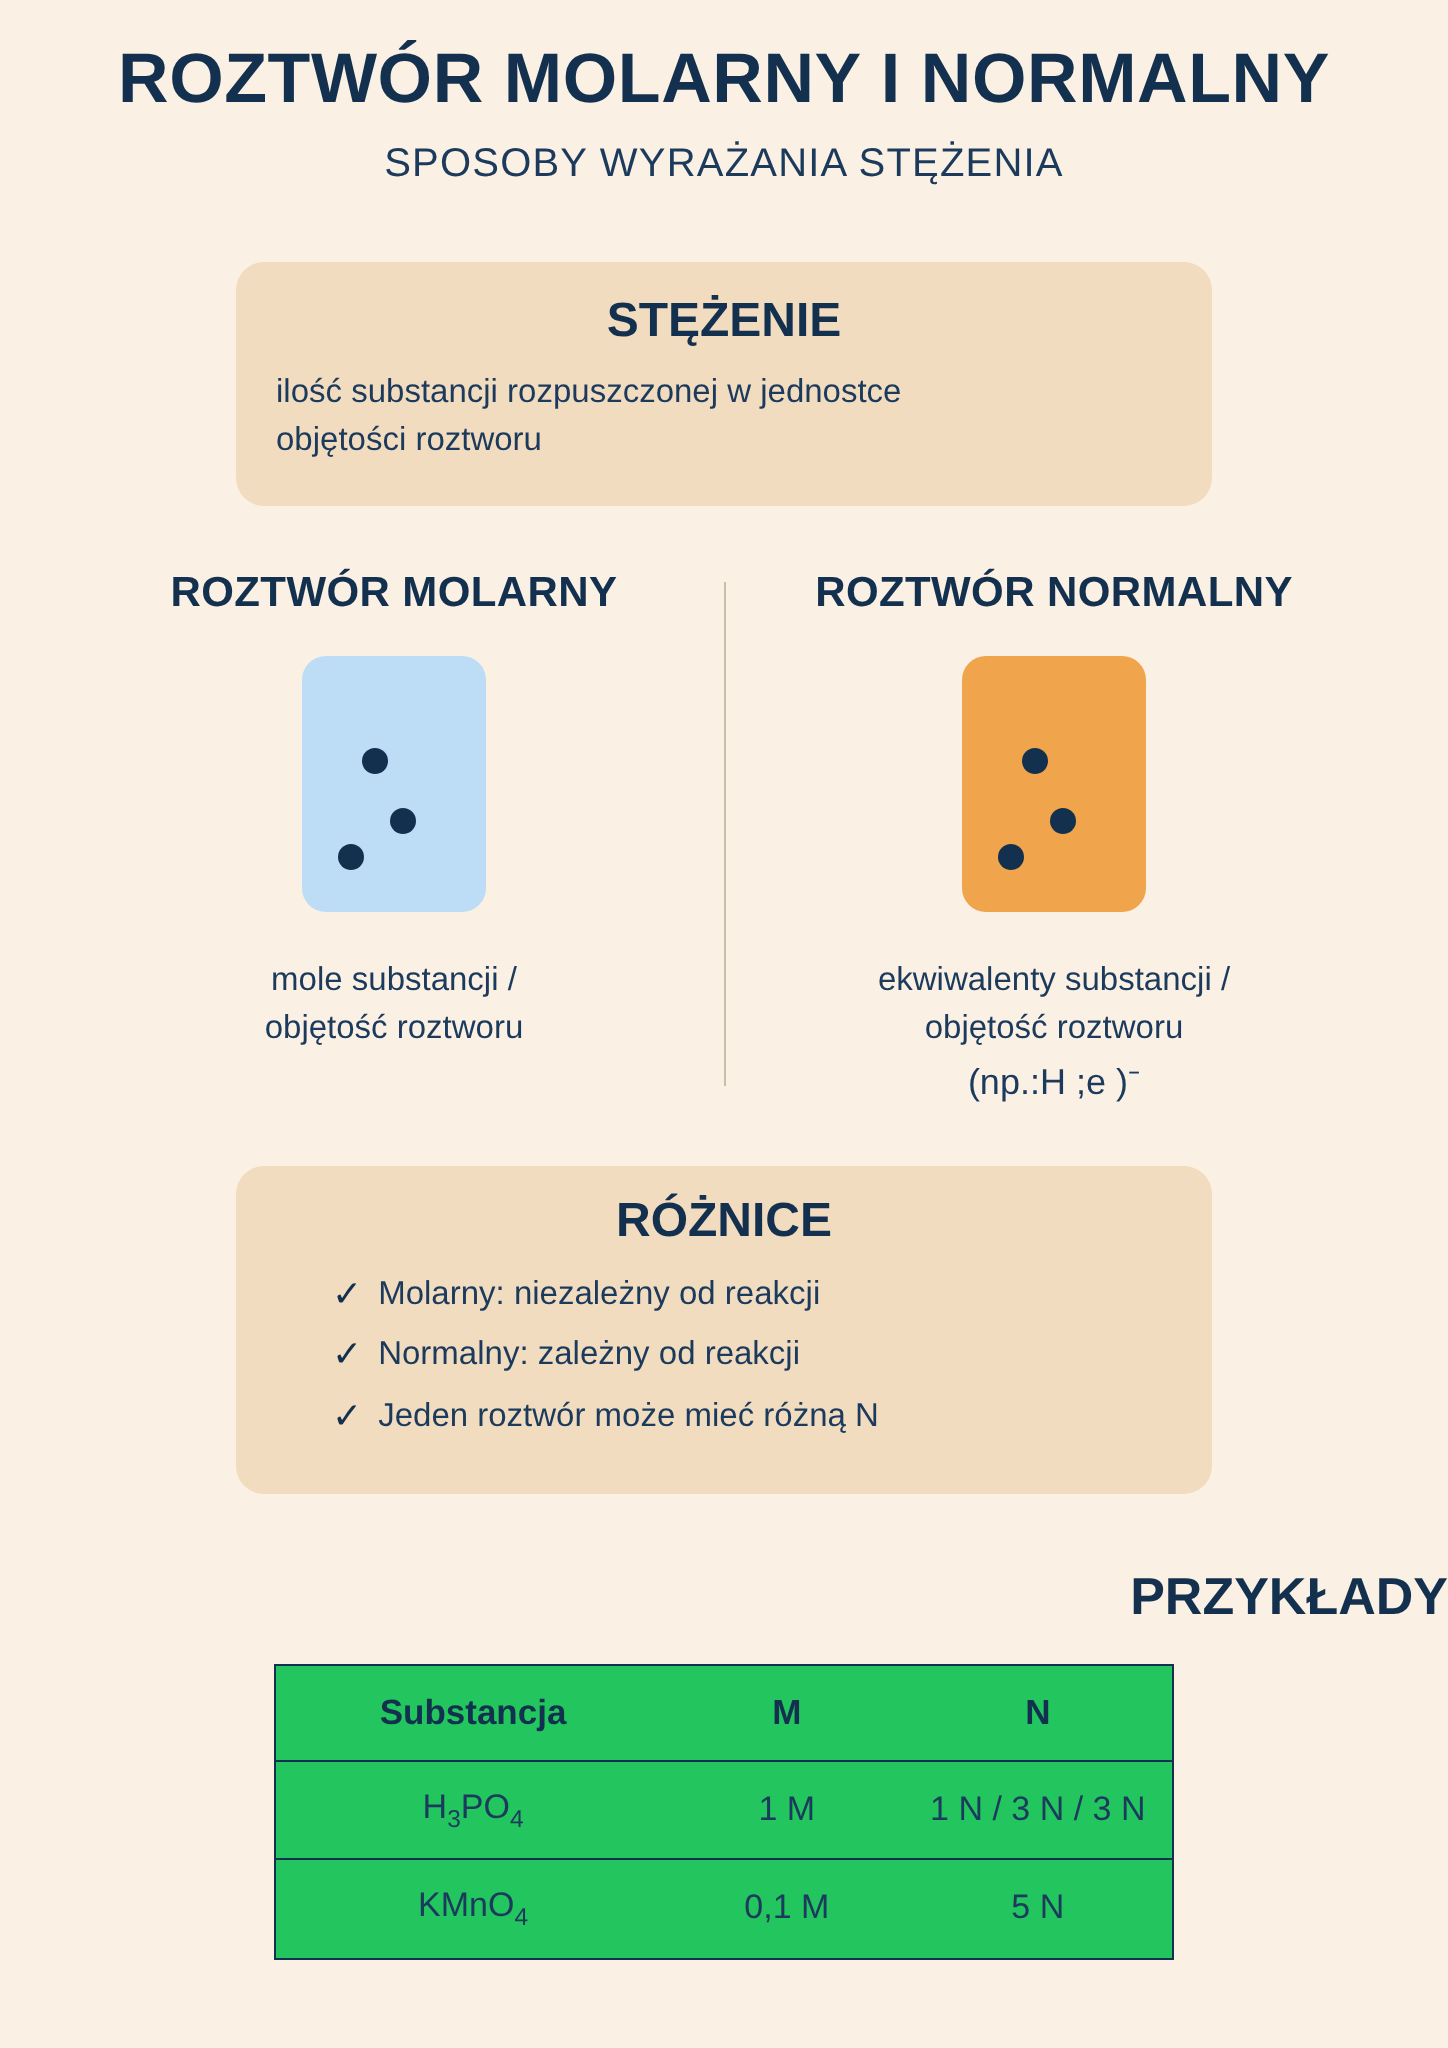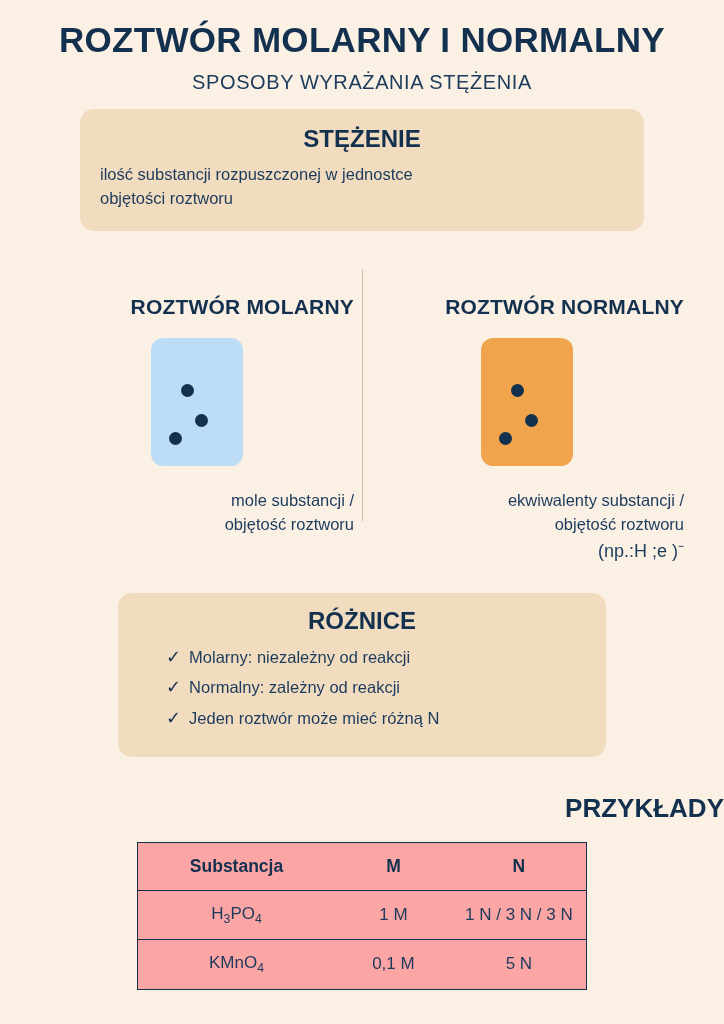--- a/index.html
+++ b/index.html
@@ -38,22 +38,22 @@
     font-weight: normal;
     color: #1b3a5c;
     margin: 12px 0 0 0;
     letter-spacing: 0.6px;
   }
 
   
   .card {
     background: #f2dcc0;
     border-radius: 14px;
-    margin: 15px auto 0 auto;
-    width: 564px;
+    margin: 37px auto 0 auto;
+    width: 488px;
     padding: 16px 20px 20px 20px;
     box-sizing: border-box;
   }
   .card-title {
     text-align: center;
     font-size: 24px;
     font-weight: bold;
     color: #13314f;
     margin-bottom: 10px;
   }
@@ -67,24 +67,23 @@
   .columns {
     margin-top: 32px;
     display: flex;
     position: relative;
     width: 660px;
     margin-left: auto;
     margin-right: auto;
   }
   .col {
     flex: 1 1 50%;
-    text-align: right;
+    text-align: center;
     padding: 0 8px;
     box-sizing: border-box;
-    margin-top: 32px;
   }
   .divider {
     position: absolute;
     left: 50%;
     top: 6px;
     width: 1px;
     height: 252px;
     background: #cdbca9;
   }
   .col-head {
@@ -167,21 +166,21 @@
     text-align: right;
     font-size: 26px;
     font-weight: bold;
     color: #13314f;
     margin-top: 36px;
   }
   table.examples {
     border-collapse: collapse;
     margin: 18px auto 0 auto;
     width: 450px;
-    background: #fca5a5;
+    background: #22c55e;
     border: 1.5px solid #13314f;
   }
   table.examples th,
   table.examples td {
     border-top: 1.5px solid #13314f;
     border-bottom: 1.5px solid #13314f;
     text-align: center;
     padding: 13px 4px;
     font-size: 17px;
     color: #1b3a5c;

